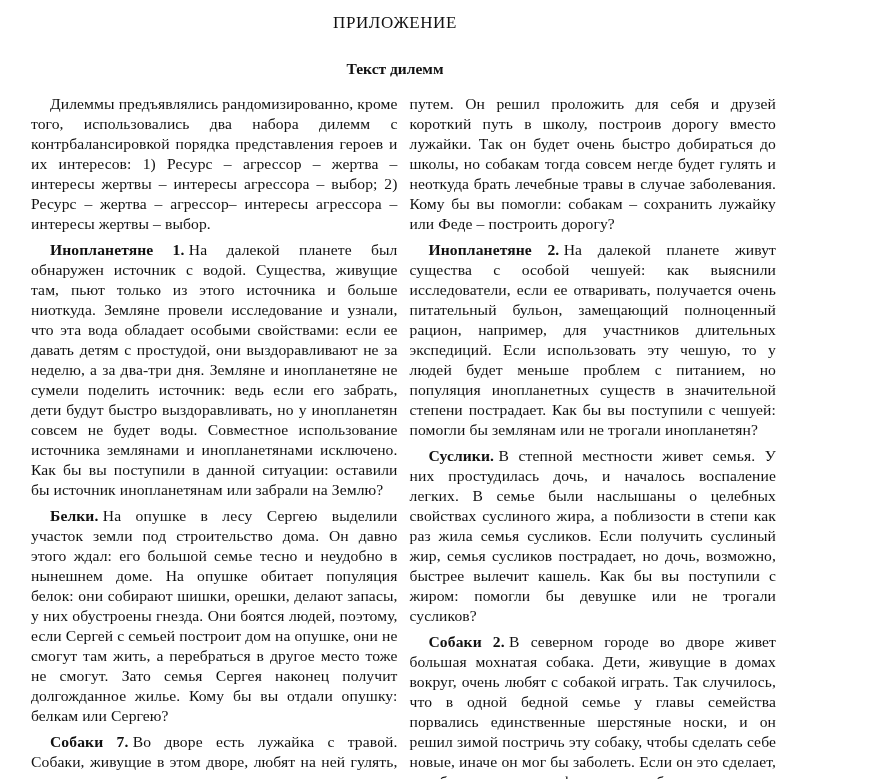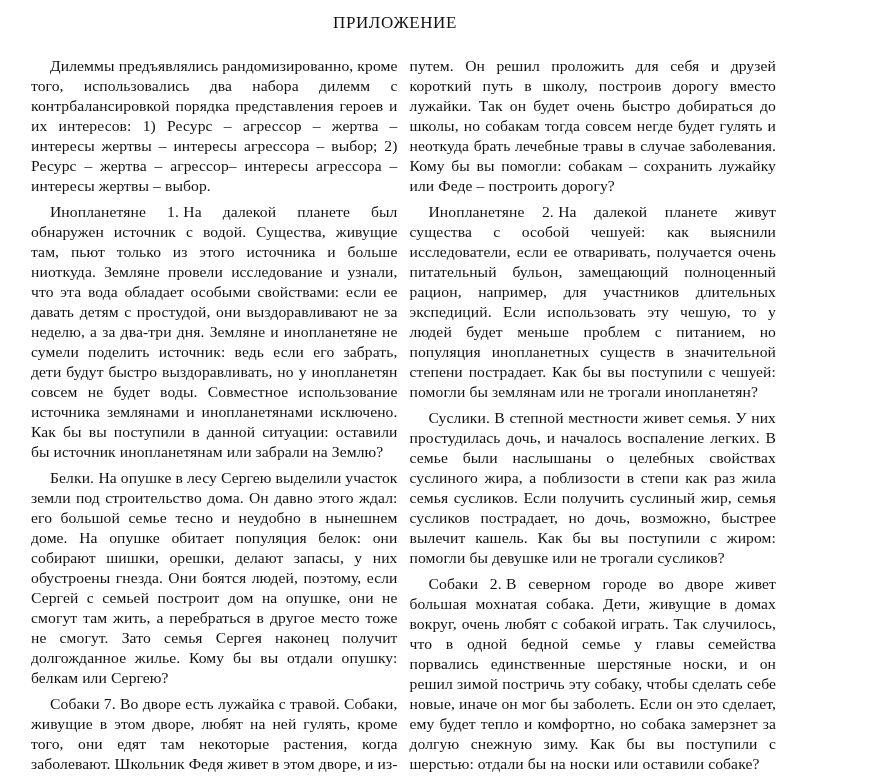--- a/index.html
+++ b/index.html
@@ -46,37 +46,38 @@
     font-size: 15.6px;
     line-height: 20px;
     letter-spacing: 0.1px;
     hyphens: auto;
   }
   .para {
     margin: 6px 0 0 0;
     text-indent: 19px;
   }
   .para:first-child {
-    margin-top: 8px;
+    margin-top: 0;
   }
   .para.cont {
     text-indent: 0;
   }
   .lead {
-    font-weight: 400;
+    font-weight: 700;
   }
   .lead:not(:empty) {
     margin-right: 0.28em;
   }
 </style>
 </head>
 <body>
 
 <div class="page">
   <h1 class="title">ПРИЛОЖЕНИЕ</h1>
+  <h2 class="subtitle">Текст дилемм</h2>
 
   <div class="columns">
 
     <div class="col">
       <p class="para"><span>Дилеммы предъявлялись рандомизированно, кроме того, использовались два набора дилемм с контрбалансировкой порядка представления героев и их интересов: 1) Ресурс – агрессор – жертва – интересы жертвы – интересы агрессора – выбор; 2) Ресурс – жертва – агрессор– интересы агрессора – интересы жертвы – выбор.</span></p>
 
       <p class="para"><b class="lead">Инопланетяне 1.</b><span>На далекой планете был обнаружен источник с водой. Существа, живущие там, пьют только из этого источника и больше ниоткуда. Земляне провели исследование и узнали, что эта вода обладает особыми свойствами: если ее давать детям с простудой, они выздоравливают не за неделю, а за два-три дня. Земляне и инопланетяне не сумели поделить источник: ведь если его забрать, дети будут быстро выздоравливать, но у инопланетян совсем не будет воды. Совместное использование источника землянами и инопланетянами исключено. Как бы вы поступили в данной ситуации: оставили бы источник инопланетянам или забрали на Землю?</span></p>
 
       <p class="para"><b class="lead">Белки.</b><span>На опушке в лесу Сергею выделили участок земли под строительство дома. Он давно этого ждал: его большой семье тесно и неудобно в нынешнем доме. На опушке обитает популяция белок: они собирают шишки, орешки, делают запасы, у них обустроены гнезда. Они боятся людей, поэтому, если Сергей с семьей построит дом на опушке, они не смогут там жить, а перебраться в другое место тоже не смогут. Зато семья Сергея наконец получит долгожданное жилье. Кому бы вы отдали опушку: белкам или Сергею?</span></p>
 

